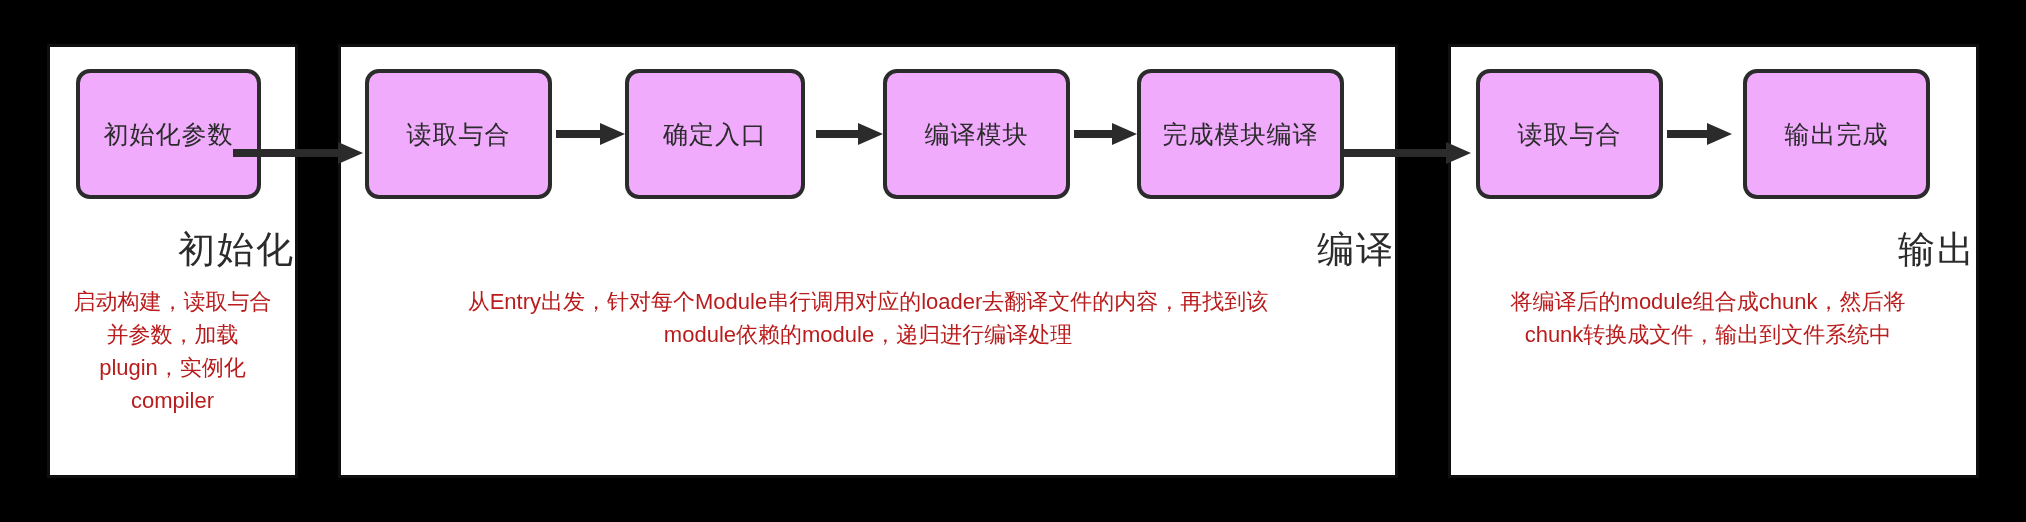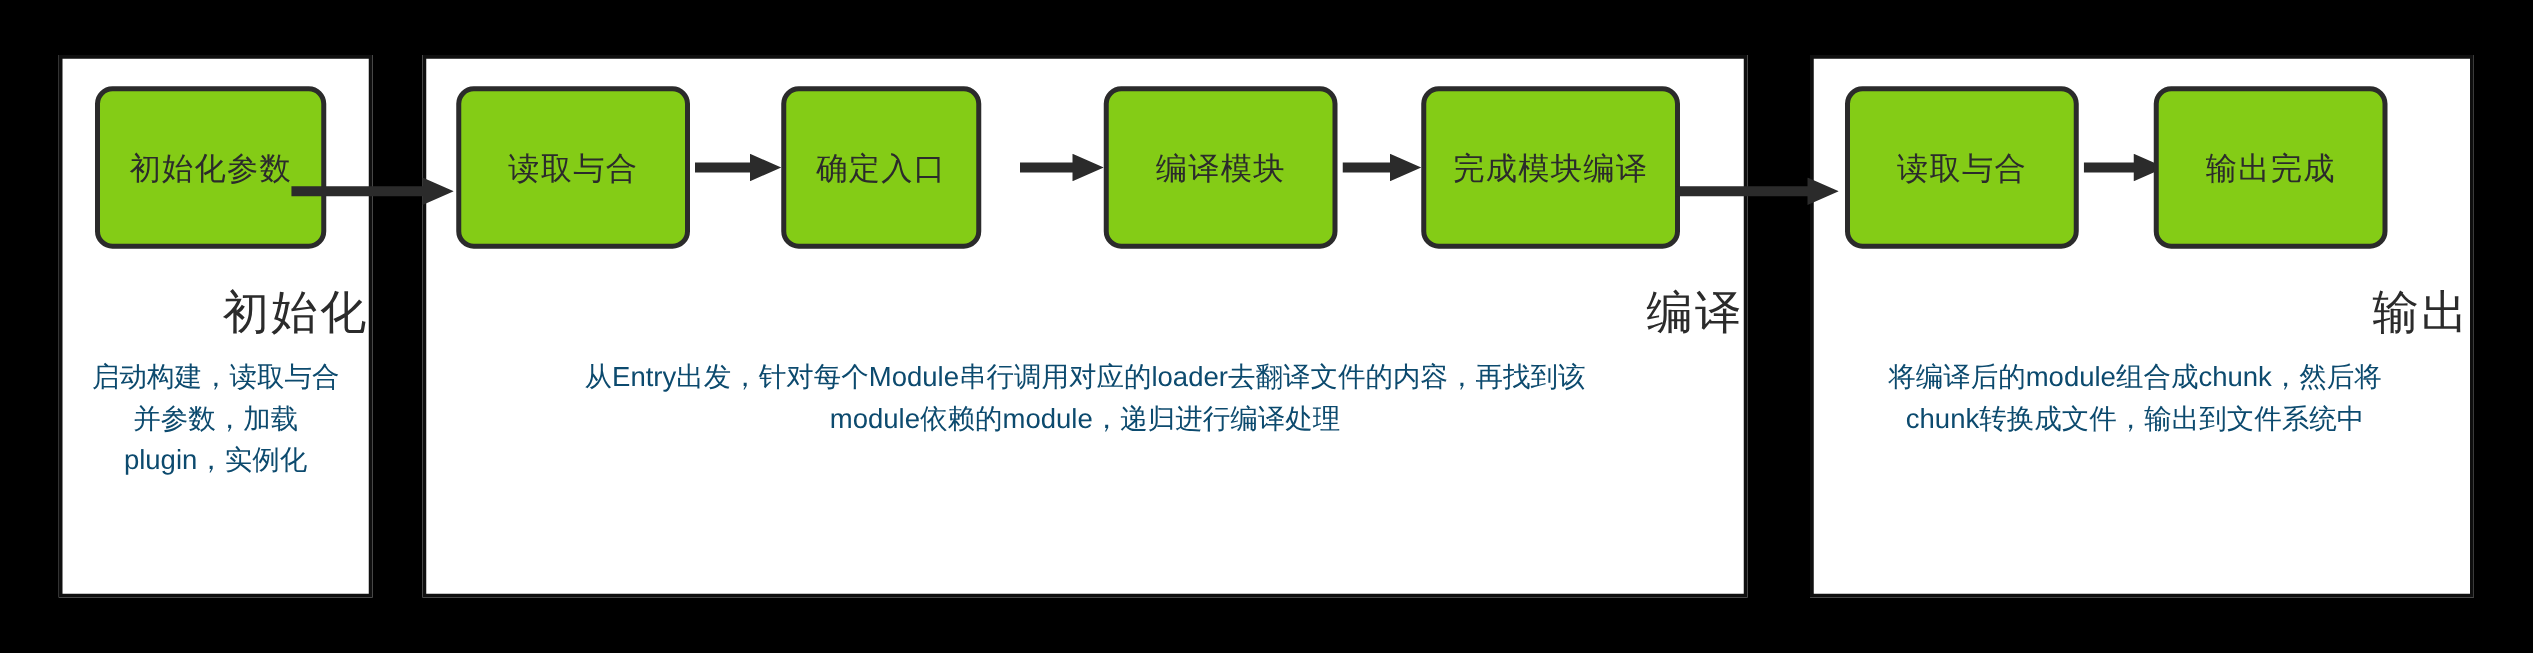--- a/index.html
+++ b/index.html
@@ -33,58 +33,58 @@
     top: 44px;
     height: 434px;
   }
   #panel-init    { left: 47px;   width: 251px; }
   #panel-compile { left: 338px;  width: 1060px; }
   #panel-output  { left: 1448px; width: 531px; }
 
   
   .node {
     position: absolute;
-    background: #84cc16;
+    background: #f0abfc;
     border: 4px solid #2b2b2b;
     border-radius: 14px;
     box-sizing: border-box;
     display: flex;
     align-items: center;
     justify-content: center;
     color: #2b2b2b;
     font-size: 25px;
     letter-spacing: 1px;
     white-space: nowrap;
     top: 22px;
     height: 130px;
   }
   #node-init-params  { left: 26px;  width: 185px; }
   #node-start        { left: 24px;  width: 187px; }
-  #node-entry        { left: 284px; width: 160px; }
+  #node-entry        { left: 284px; width: 180px; }
   #node-module       { left: 542px; width: 187px; }
   #node-done-module  { left: 796px; width: 207px; }
   #node-emit         { left: 25px;  width: 187px; }
-  #node-finish       { left: 272px; width: 187px; }
+  #node-finish       { left: 292px; width: 187px; }
 
   
   .stage-title {
     position: absolute;
     left: 0;
     right: 0;
     text-align: right;
     color: #2b2b2b;
     font-size: 37px;
     letter-spacing: 2px;
     top: 178px;
     white-space: nowrap;
   }
   .stage-desc {
     position: absolute;
     text-align: center;
-    color: #0c4a6e;
+    color: #b91c1c;
     font-size: 22px;
     line-height: 33px;
     top: 238px;
   }
   #desc-init    { left: 10px;  right: 10px; }
   #desc-compile { left: 70px;  right: 70px; }
   #desc-output  { left: 11px;  right: 22px; }
 
   
   .arrow {
@@ -115,20 +115,21 @@
     <div class="node" id="node-init-params">
       <span>初始化参数</span>
     </div>
 
     <div class="stage-title">初始化</div>
 
     <div class="stage-desc" id="desc-init">
       <div>启动构建，读取与合</div>
       <div>并参数，加载</div>
       <div>plugin，实例化</div>
+      <div>compiler</div>
     </div>
   </div>
 
   <div class="panel" id="panel-compile">
 
     <div class="node" id="node-start">
       <span>读取与合</span>
     </div>
 
     <span class="arrow" id="arrow-start-entry">

